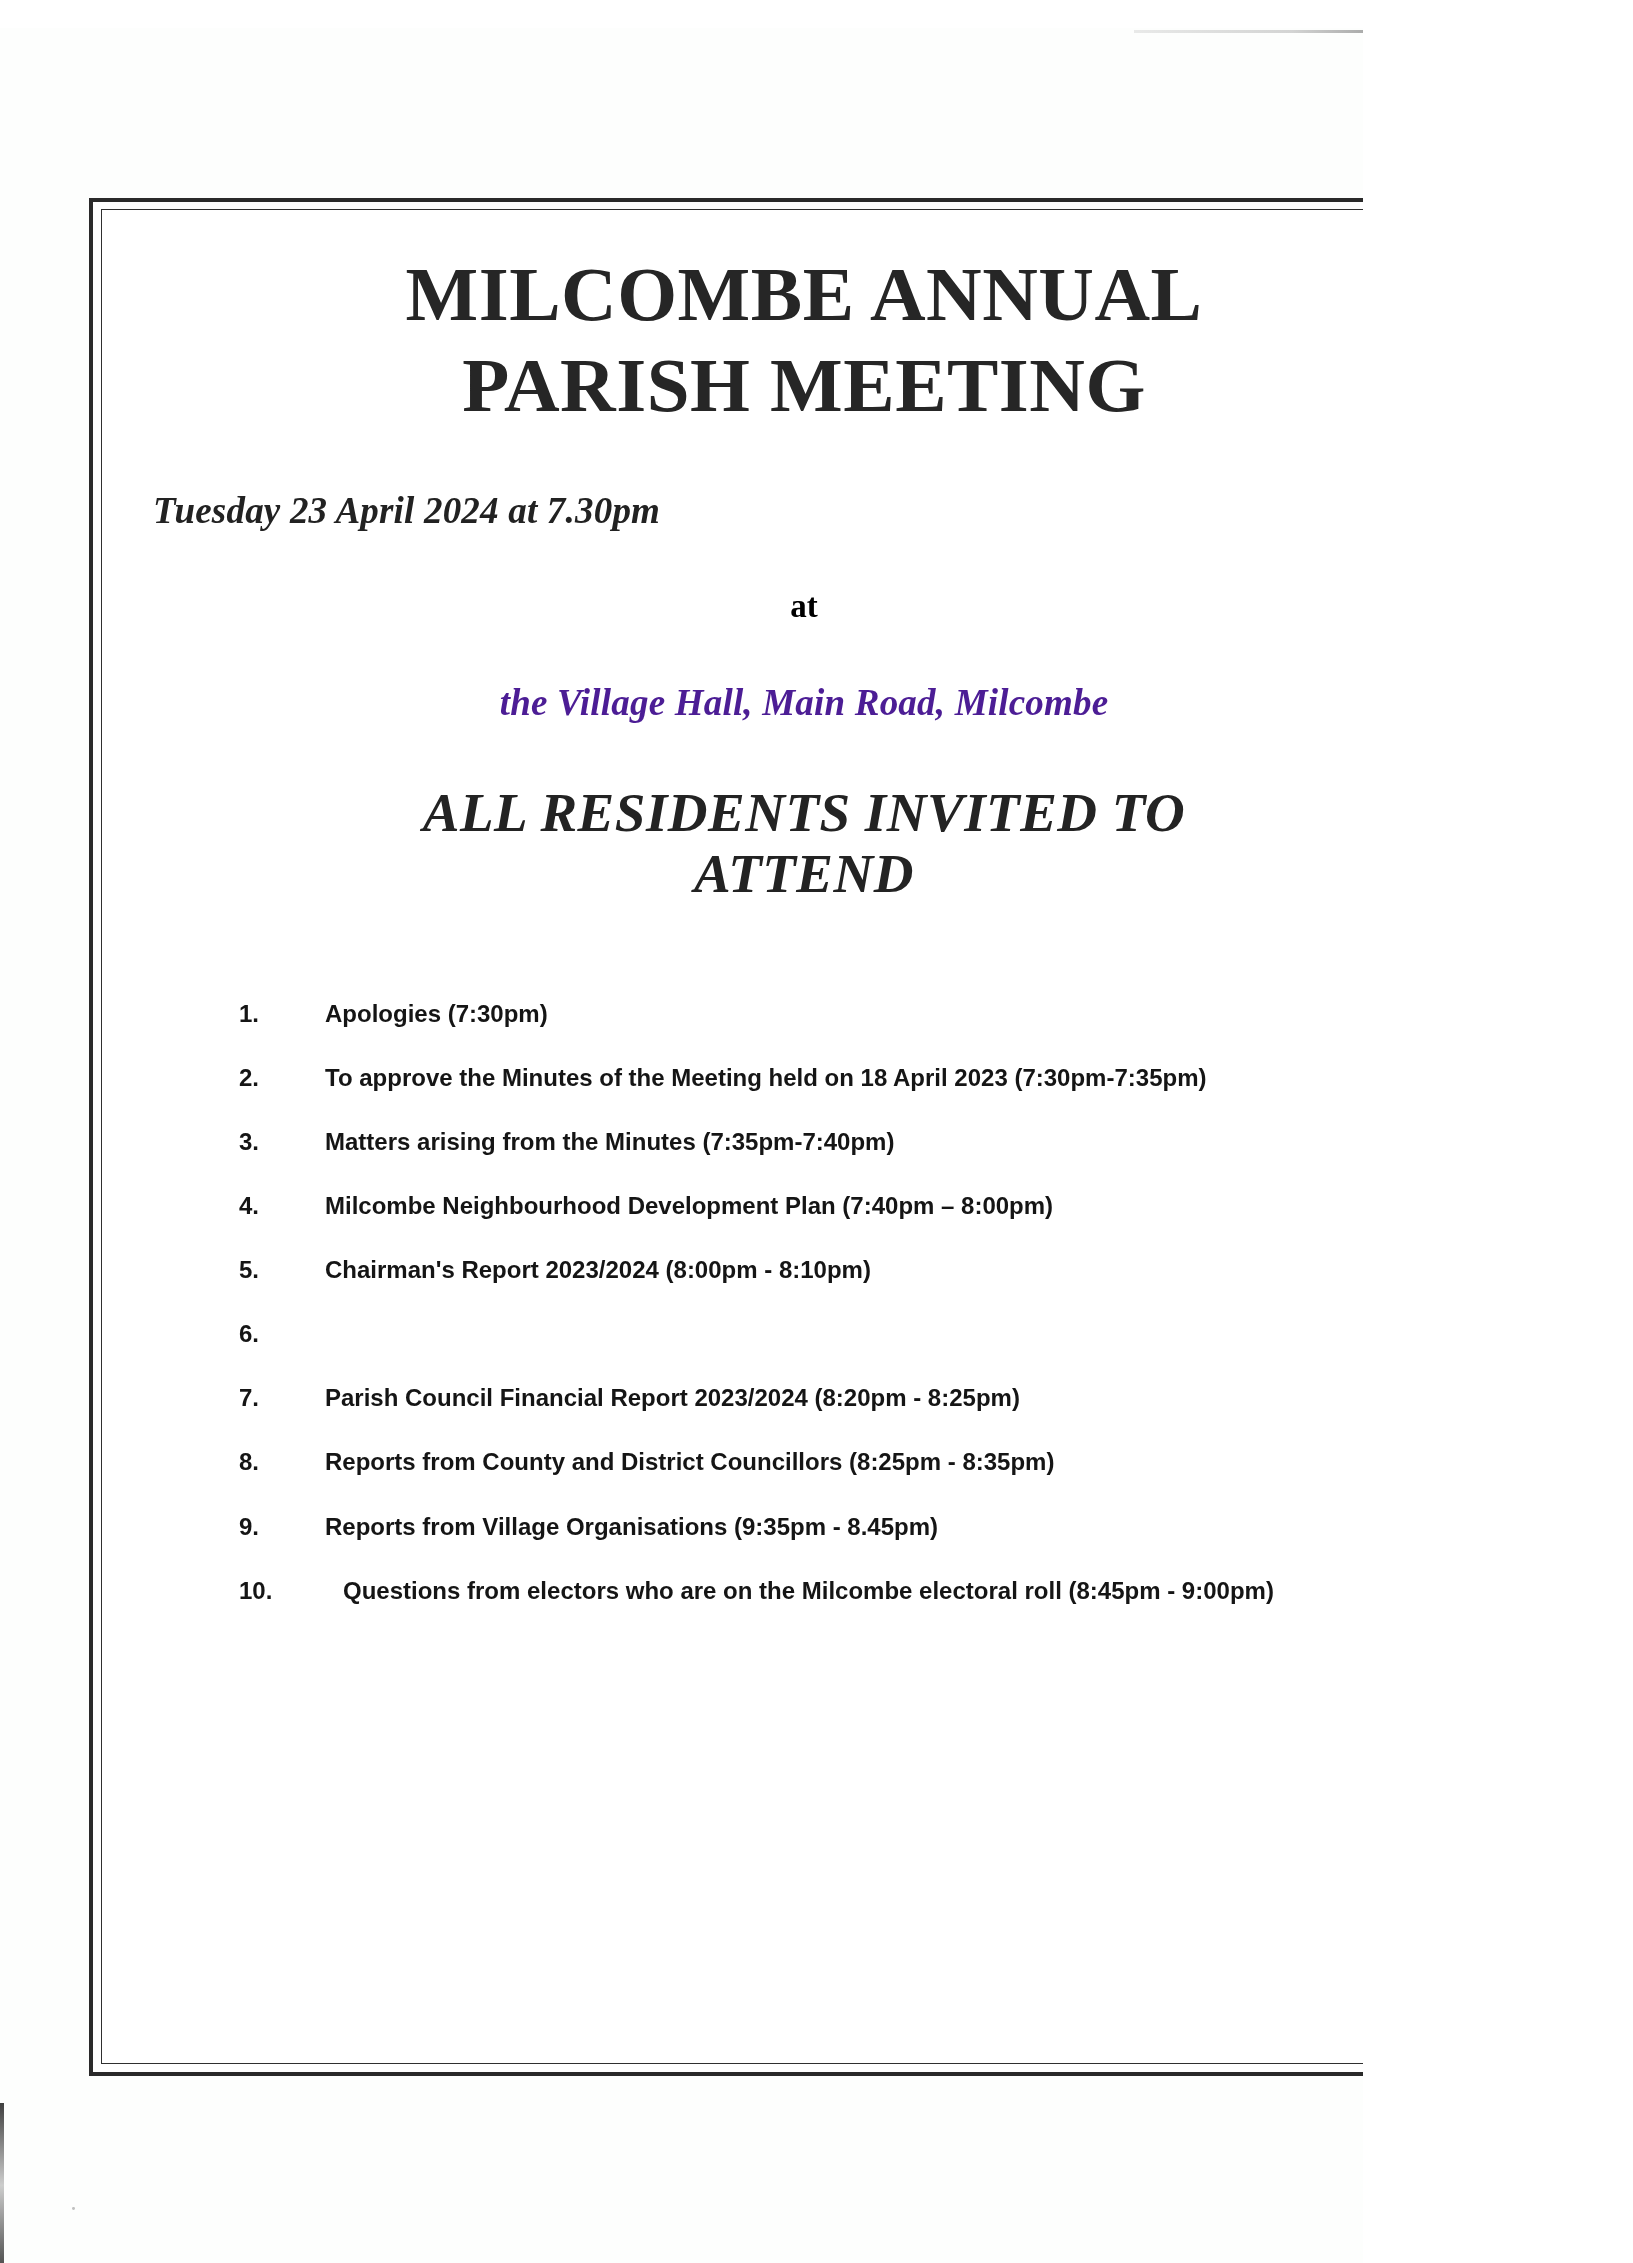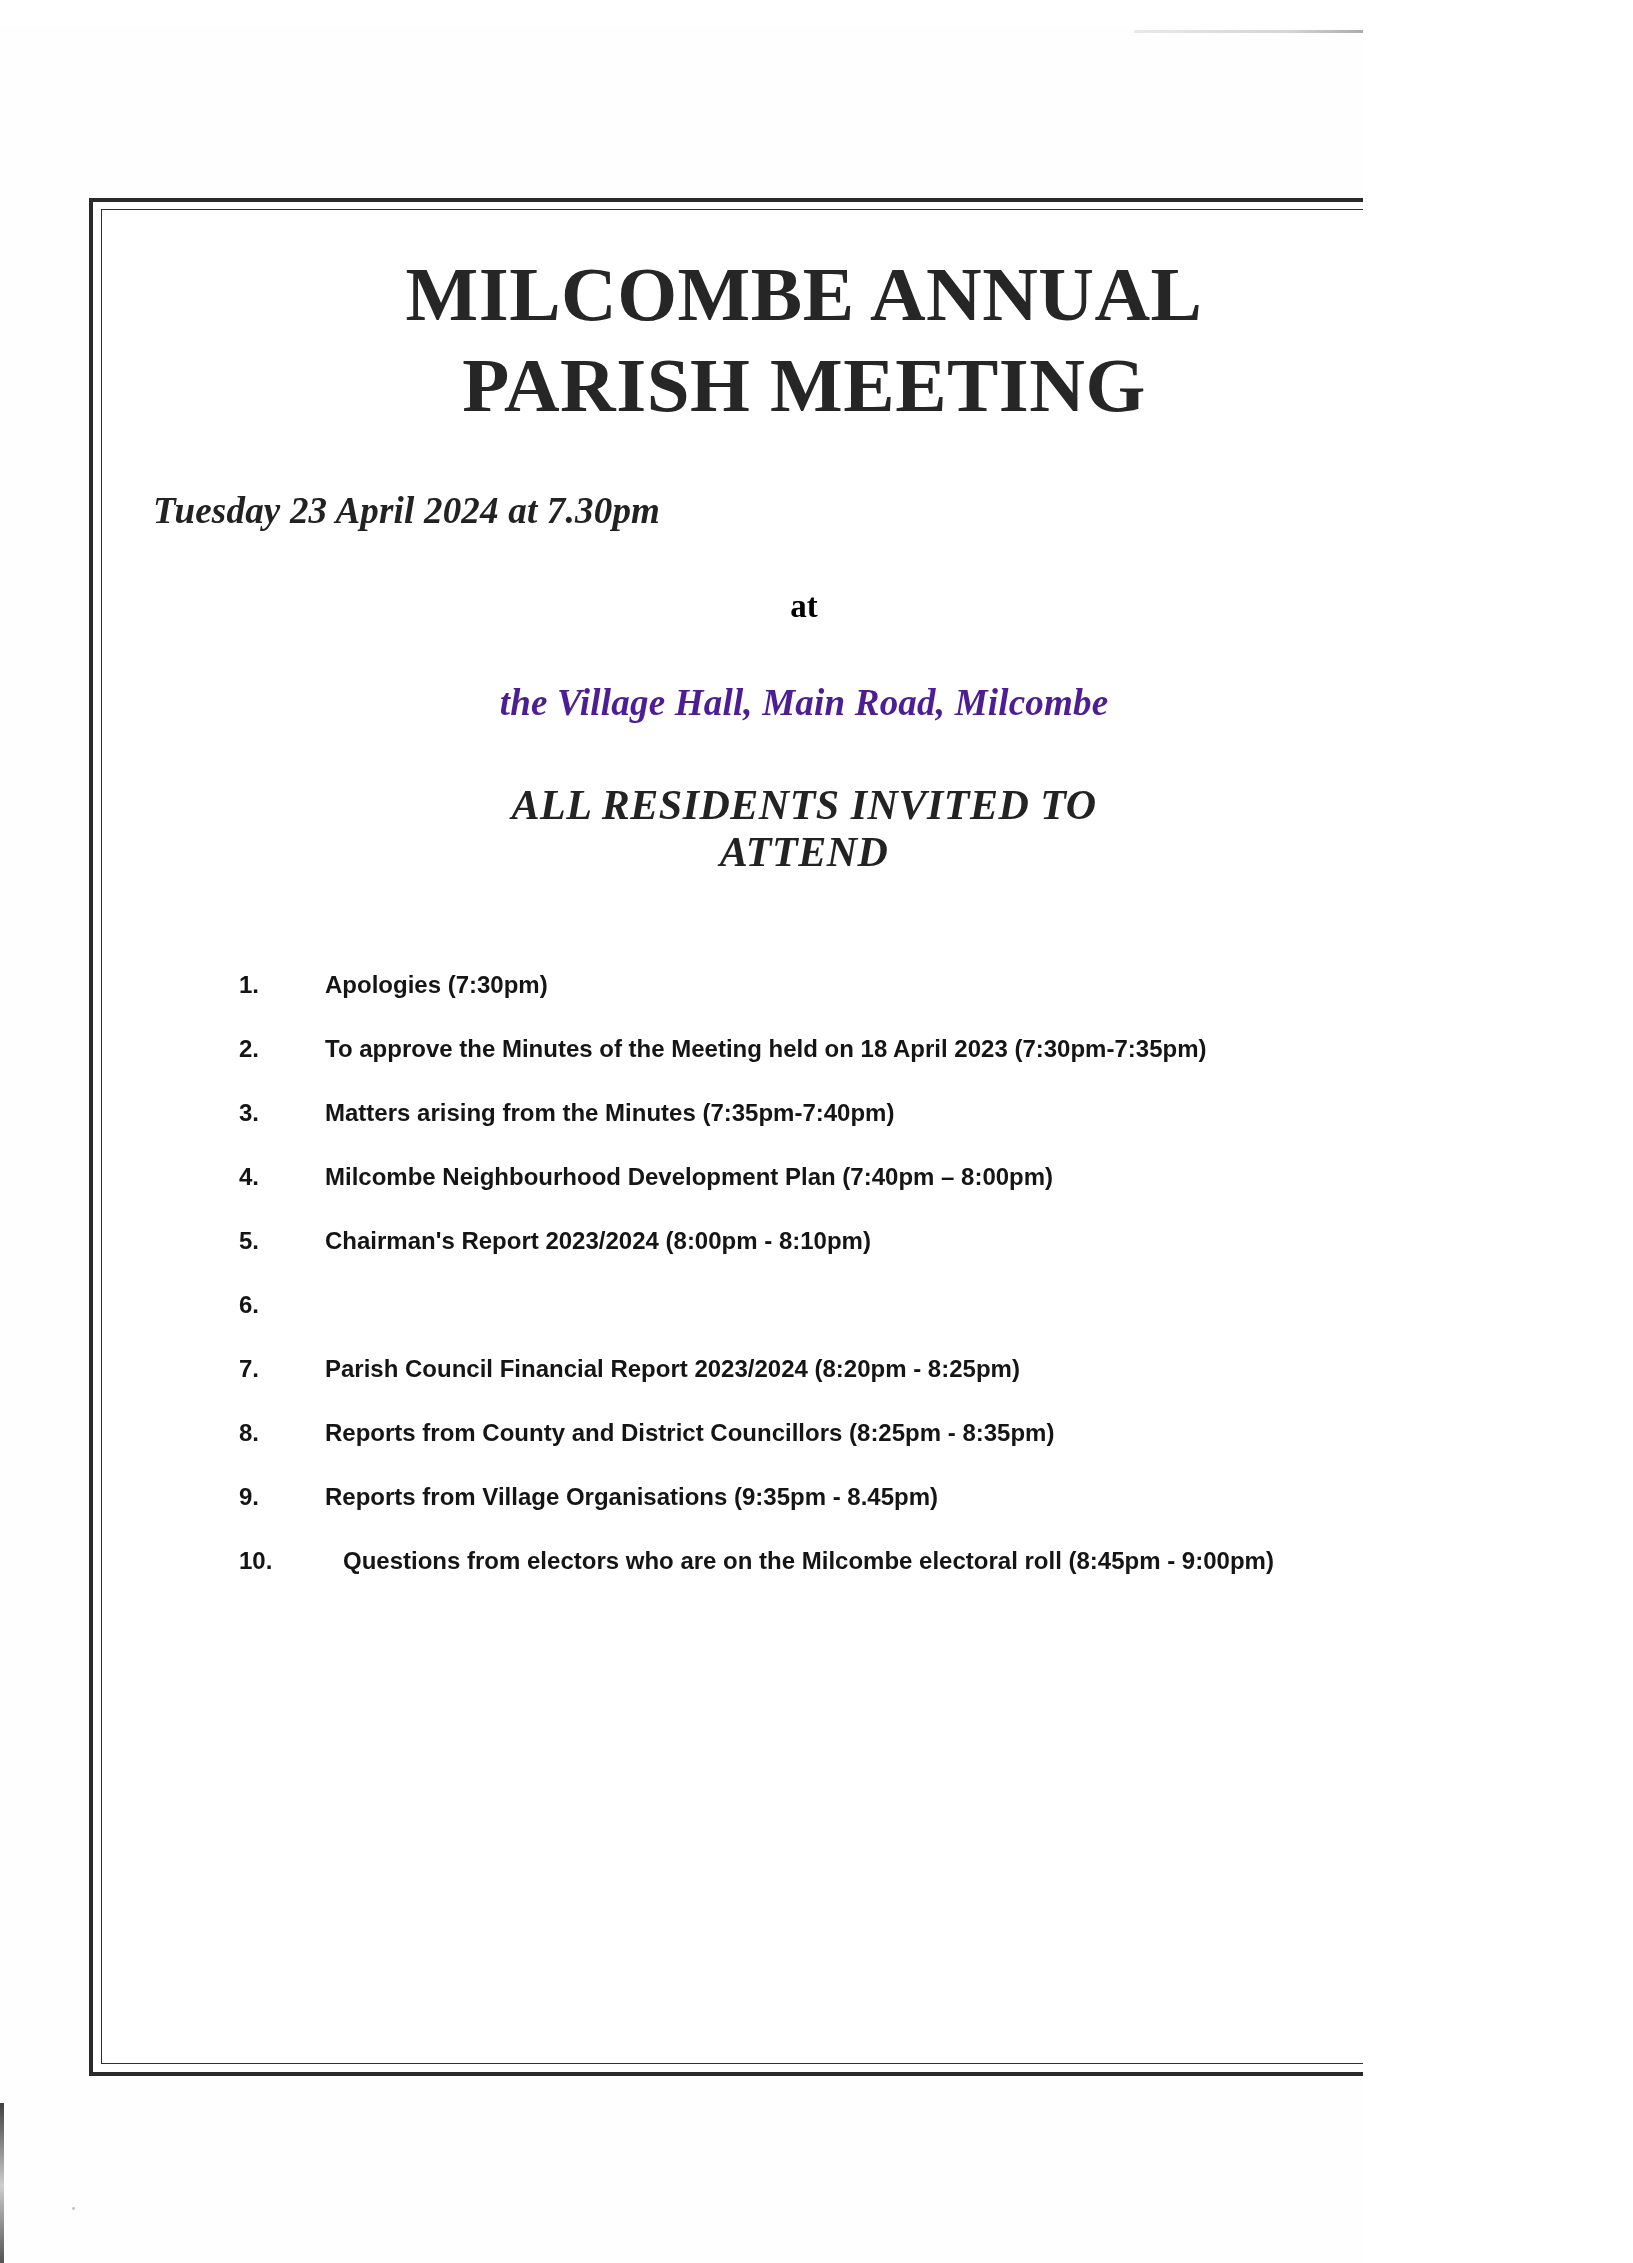--- a/index.html
+++ b/index.html
@@ -141,21 +141,21 @@
     font-size: 37px;
     margin-top: 56px;
     color: #4c1d95;
     letter-spacing: 0.2px;
   }
 
   .invite-heading {
     text-align: center;
     font-weight: bold;
     font-style: italic;
-    font-size: 42px;
+    font-size: 55px;
     line-height: 1.12;
     margin-top: 58px;
     color: #232323;
     letter-spacing: 0.5px;
   }
   .invite-heading .line2 {
     display: block;
   }
 
   

